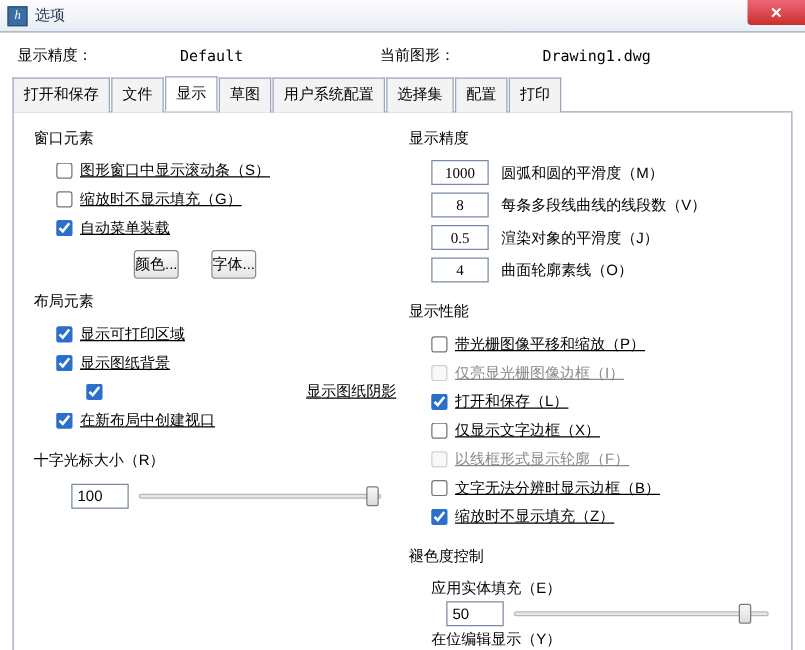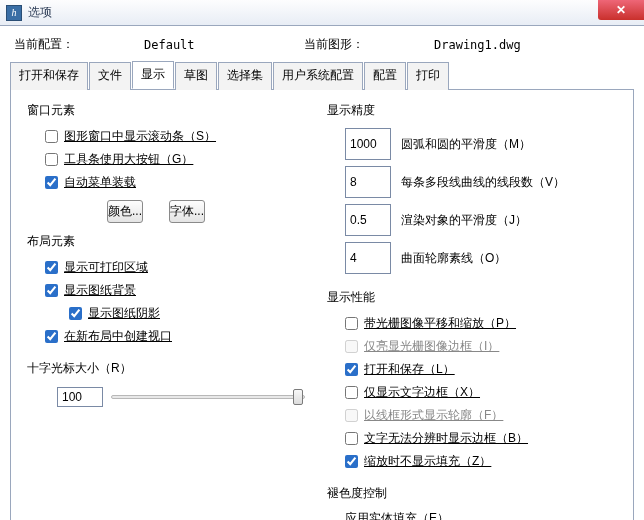--- a/index.html
+++ b/index.html
@@ -79,21 +79,21 @@
   }
   .col { display: flex; flex-direction: column; }
   .col.left { width: 300px; padding-left: 10px; }
   .col.right { flex: 1; padding-left: 10px; }
   .group-title { margin: 2px 0 6px 0; }
   .chk-row {
     display: flex; align-items: center;
     padding: 3px 0 3px 18px;
     text-decoration: underline;
   }
-  .chk-row.indent { padding-left: 42px; }
+  .chk-row.indent { padding-left: 42px; justify-content: space-between; }
   .chk-row input[type=checkbox] {
     width: 13px; height: 13px; margin: 0 6px 0 0;
     accent-color: #2a6fc9;
   }
   .chk-row.disabled { color: #888; }
   .btn {
     border: 1px solid #8a8a8a;
     background: linear-gradient(#fdfdfd, #e4e4e4);
     padding: 2px 0;
     border-radius: 3px;
@@ -101,25 +101,26 @@
     font-family: inherit;
     cursor: default;
   }
   .btn-row { display: flex; gap: 26px; padding: 6px 0 8px 80px; }
   .num-row {
     display: flex; align-items: center;
     padding: 3px 0 3px 18px;
     gap: 10px;
   }
   .num-row input[type=text] {
-    width: 46px; height: 32px;
+    width: 46px; height: 20px;
     border: 1px solid #7a8aa5;
     padding: 0 4px;
     font-size: 12px;
-    font-family: Liberation Sans, sans-serif;
+    font-family: Liberation Serif, serif;
+    text-align: center;
   }
   .slider-block { padding: 2px 0 4px 18px; }
   .slider-row {
     display: flex; align-items: center; gap: 8px;
     padding: 2px 12px;
   }
   .slider-row input[type=text] {
     width: 46px; height: 20px;
     border: 1px solid #7a8aa5;
     padding: 0 4px;
@@ -154,51 +155,51 @@
   <span class="title">选项</span>
   <div class="close">
     <span>✕</span>
   </div>
 </div>
 
 <div class="content">
 
   <div class="config-row">
     <div class="pair left">
-      <span class="label">当前配置：</span>
+      <span class="label">显示精度：</span>
       <span class="value">Default</span>
     </div>
     <div class="pair">
       <span class="label">当前图形：</span>
       <span class="value">Drawing1.dwg</span>
     </div>
   </div>
 
   <div class="tabs">
     <div class="tab">打开和保存</div>
     <div class="tab">文件</div>
     <div class="tab active">显示</div>
     <div class="tab">草图</div>
+    <div class="tab">用户系统配置</div>
     <div class="tab">选择集</div>
-    <div class="tab">用户系统配置</div>
     <div class="tab">配置</div>
     <div class="tab">打印</div>
   </div>
 
   <div class="panel">
 
     <div class="col left">
       <div class="group-title">窗口元素</div>
       <label class="chk-row">
         <input type="checkbox" style="">
         <span>图形窗口中显示滚动条（S）</span>
       </label>
       <label class="chk-row">
         <input type="checkbox" style="">
-        <span>工具条使用大按钮（G）</span>
+        <span>缩放时不显示填充（G）</span>
       </label>
       <label class="chk-row">
         <input type="checkbox" checked="" style="">
         <span>自动菜单装载</span>
       </label>
       <div class="btn-row">
         <button class="btn">颜色...</button>
         <button class="btn">字体...</button>
       </div>
 

